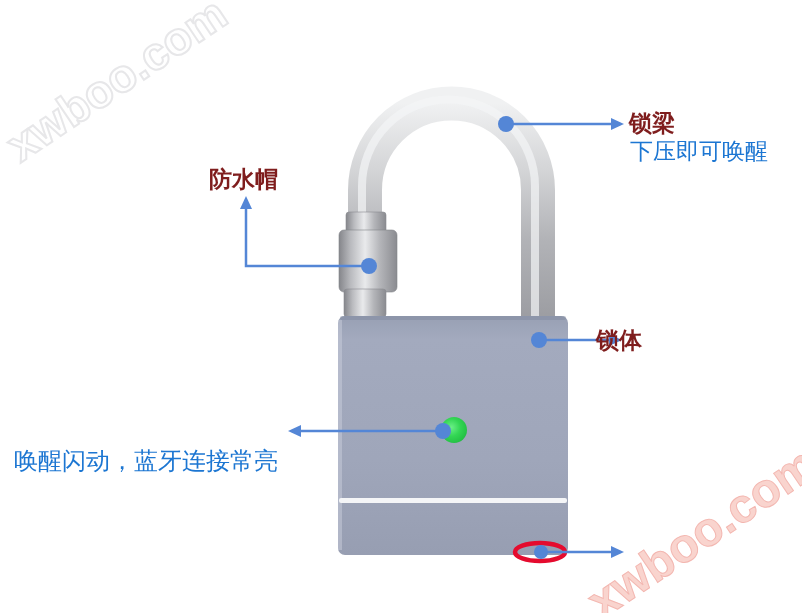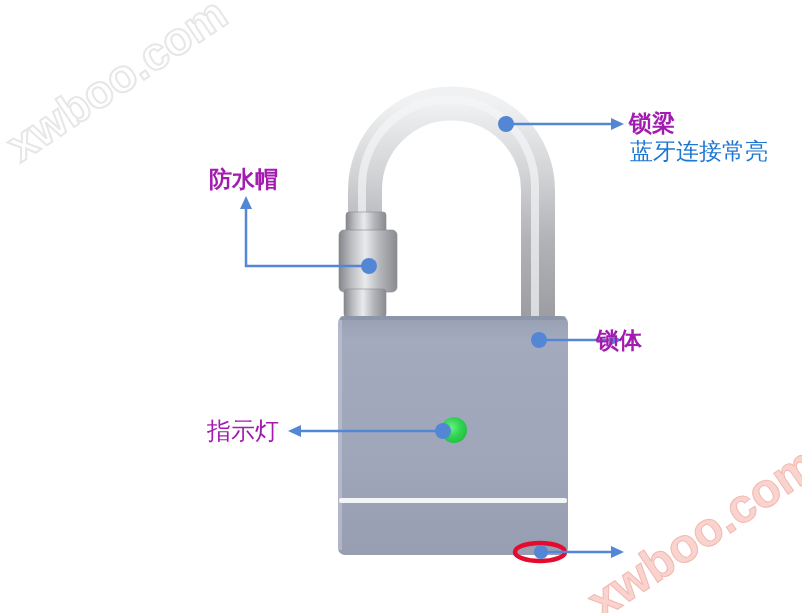--- a/index.html
+++ b/index.html
@@ -2,21 +2,21 @@
 <html><head>
 <meta charset="utf-8">
 <style>
   html,body{margin:0;padding:0;background:#fff;}
   #stage{
     position:relative;width:802px;height:613px;background:#ffffff;
     overflow:hidden;font-family:"Liberation Sans","DejaVu Sans",sans-serif;
   }
   #stage svg{position:absolute;left:0;top:0;}
   .label{position:absolute;white-space:nowrap;line-height:1.15;}
-  .orange{color:#a21caf;font-size:23px;}
+  .orange{color:#7f1d1d;font-size:23px;}
   .blue{color:#1C76D2;font-size:23px;}
   .bold{font-weight:bold;}
   .sz24{font-size:24px;}
   .watermark{
     position:absolute;font-weight:bold;font-size:46px;white-space:nowrap;
     transform:rotate(-34deg);pointer-events:none;user-select:none;
   }
   .wm-topleft{
     left:-10px;top:52px;color:#ffffff;
     -webkit-text-stroke:2px #e7e7e9;
@@ -95,21 +95,21 @@
     <line x1="443" y1="431" x2="301" y2="431" stroke-width="2.5" stroke="#5486D6"></line>
     <polygon points="288,431 301,425 301,437" fill="#5486D6"></polygon>
     <circle cx="443" cy="431" r="8" fill="#5486D6"></circle>
 
     <line x1="541" y1="552" x2="612" y2="552" stroke-width="2.5" stroke="#5486D6"></line>
     <polygon points="624,552 611,546 611,558" fill="#5486D6"></polygon>
     <circle cx="541" cy="552" r="7" fill="#5486D6"></circle>
   </svg>
 
   <div class="label orange bold" style="left:629px;top:110px">锁梁</div>
-  <div class="label blue" style="left:630px;top:138px">蓝牙连接常亮</div>
+  <div class="label blue" style="left:630px;top:138px">下压即可唤醒</div>
 
   <div class="label orange bold" style="left:209px;top:166px">防水帽</div>
 
   <div class="label orange bold" style="left:596px;top:327px">锁体</div>
 
-  <div class="label orange sz24" style="left:207px;top:417px">指示灯</div>
+  <div class="label blue sz24" style="left:14px;top:447px">唤醒闪动，蓝牙连接常亮</div>
 
 </div>
 
 </body></html>

